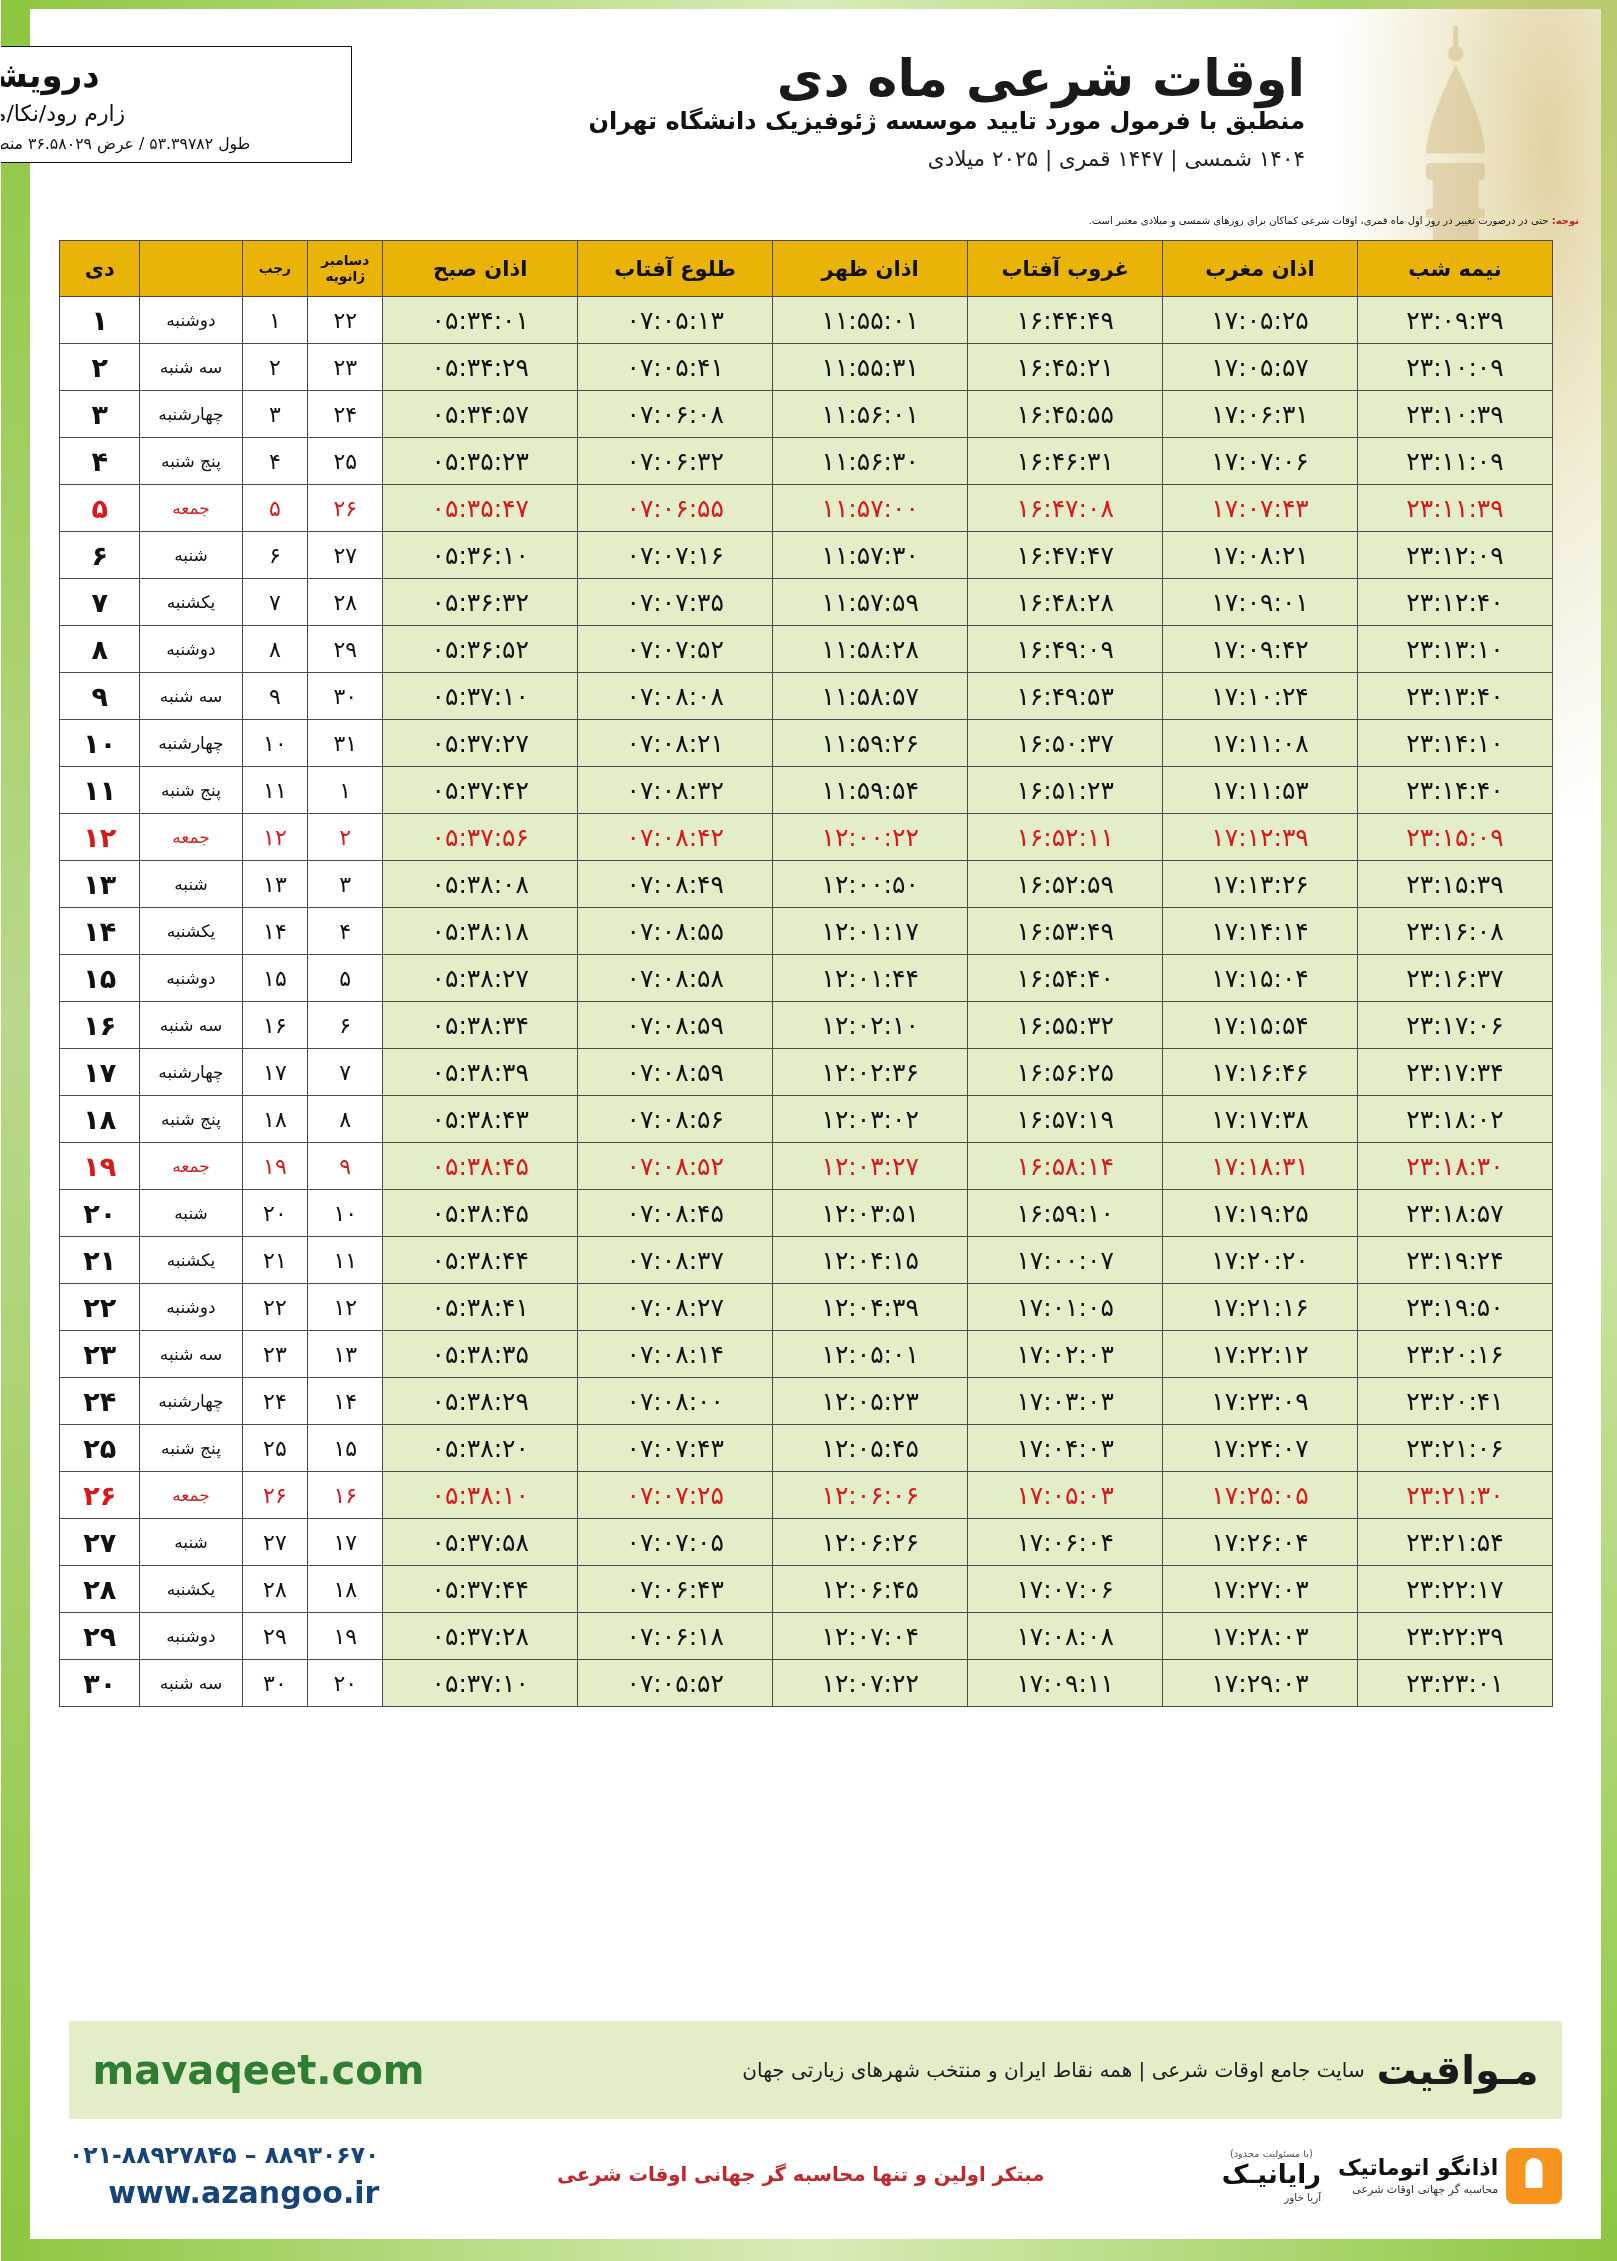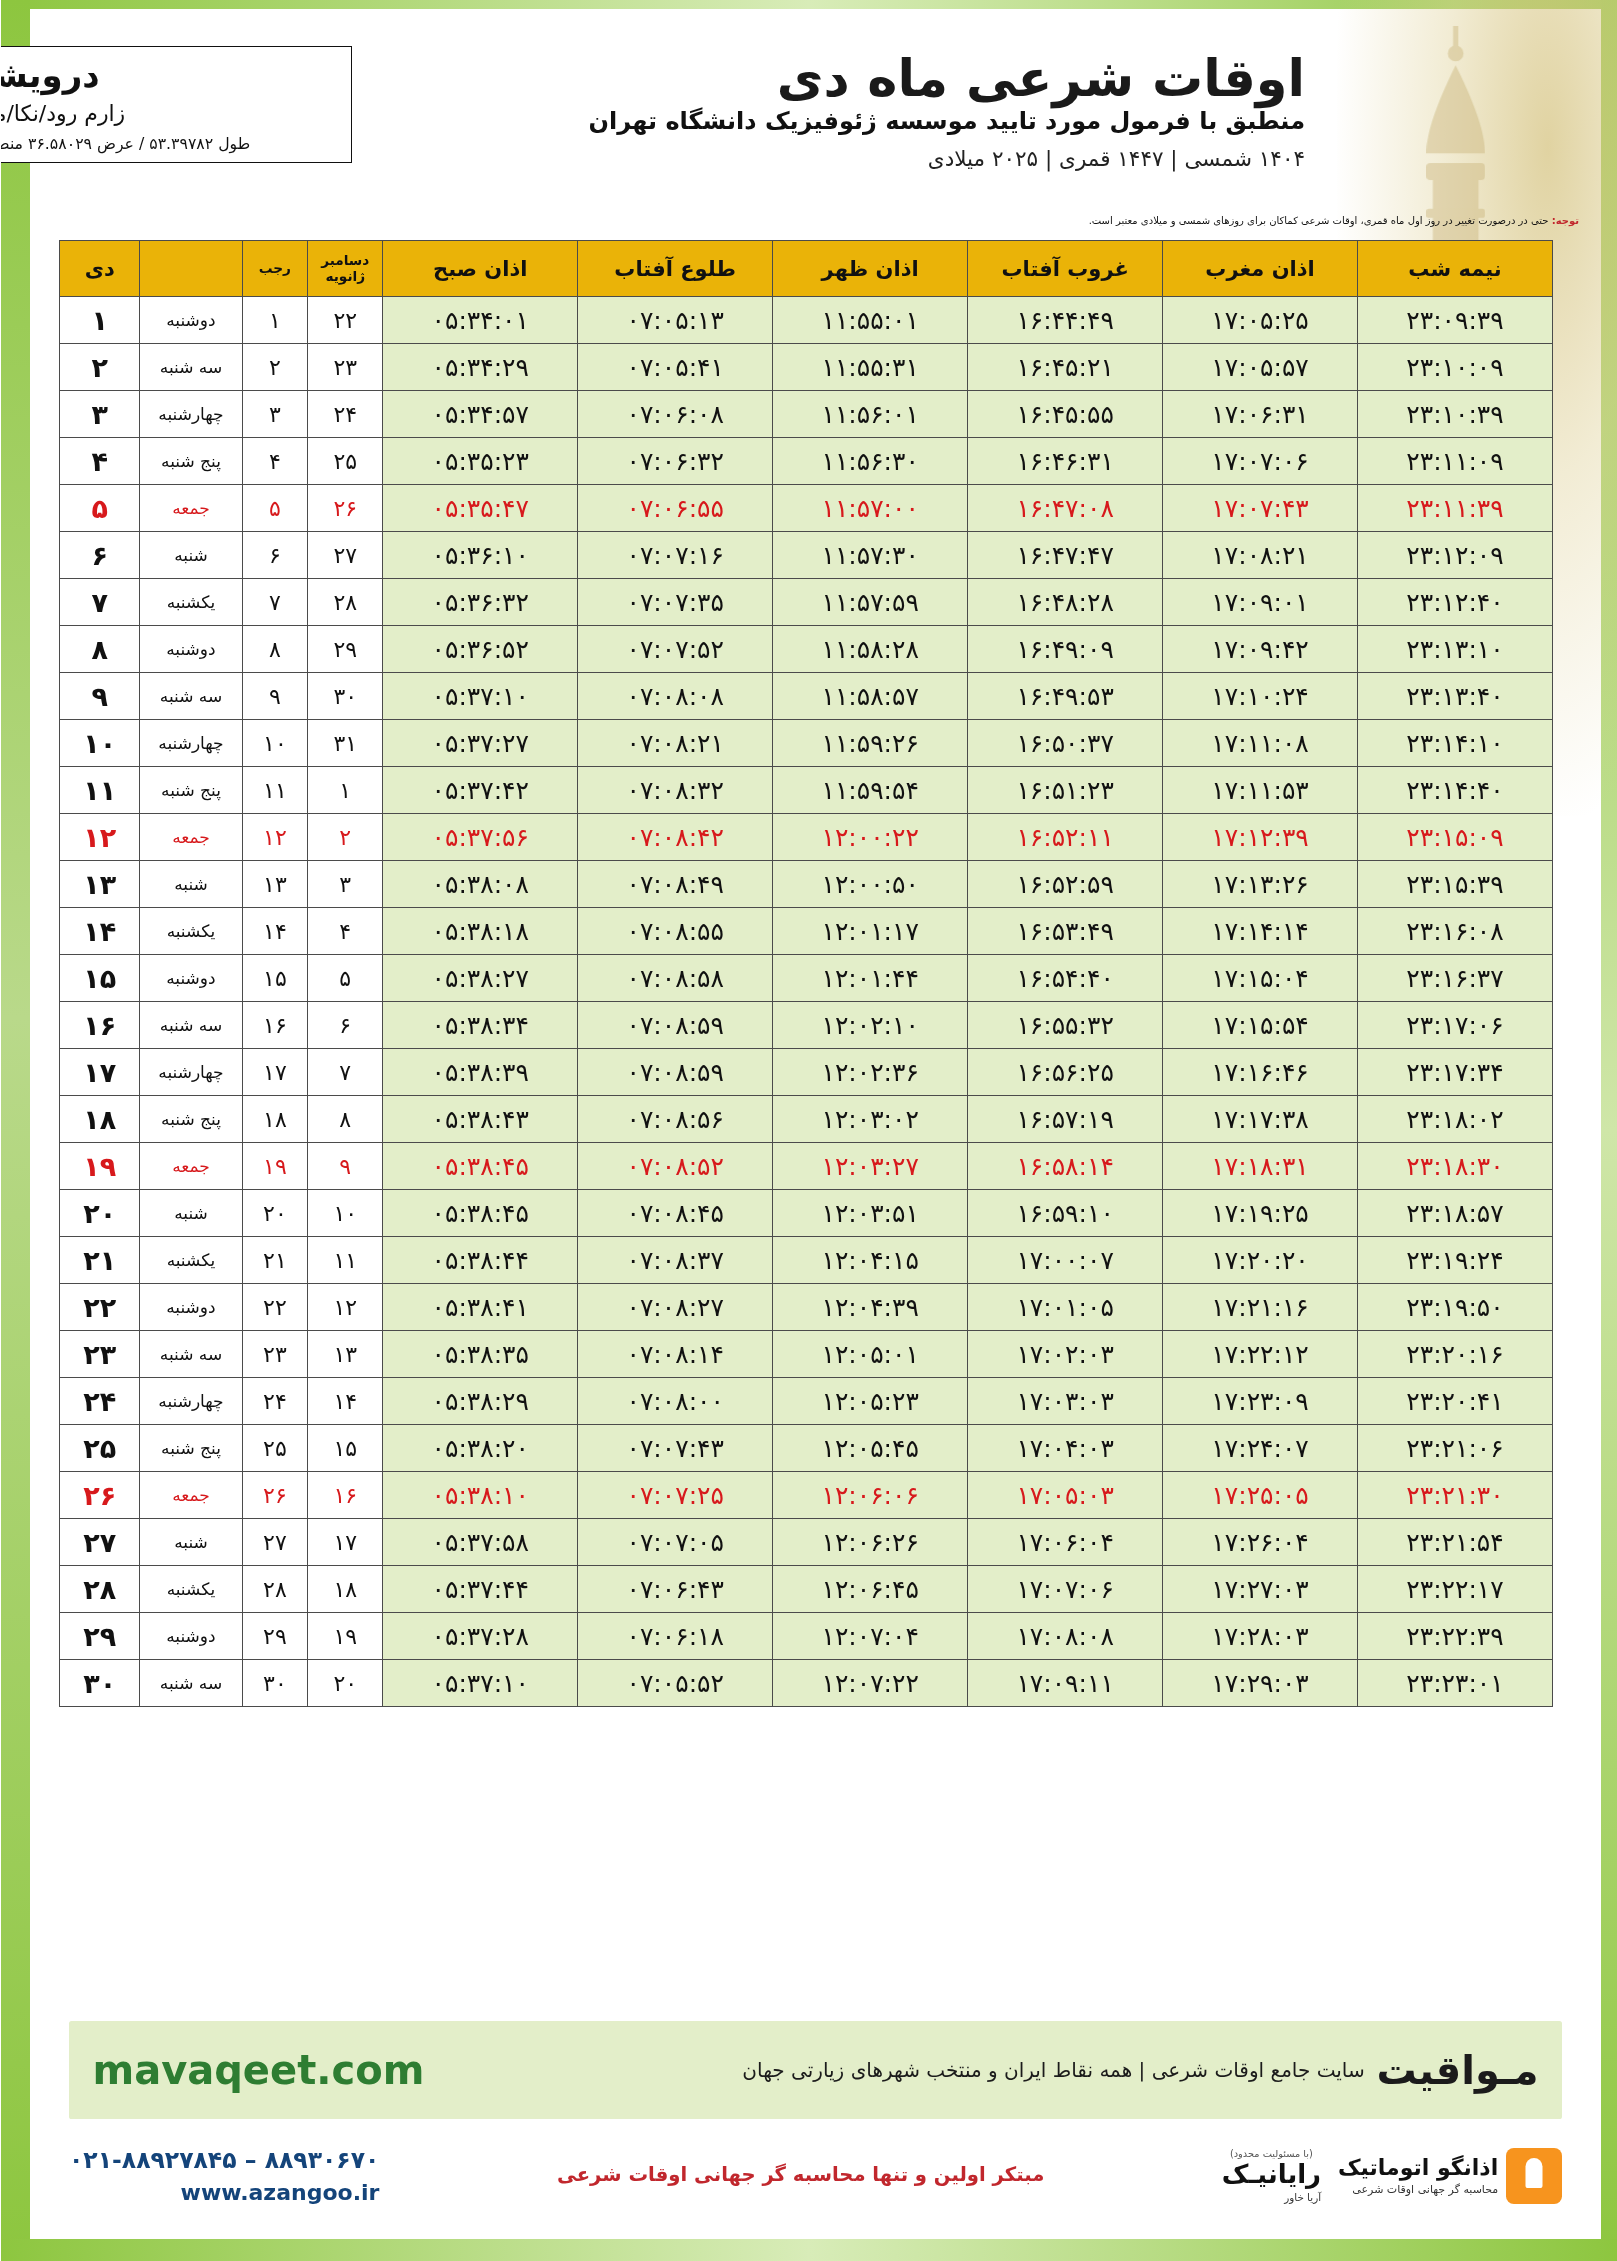--- a/index.html
+++ b/index.html
@@ -315,21 +315,21 @@
     text-align: right;
     direction: ltr;
     color: #1b4f8a;
     font-weight: bold;
   }
   .contact .phones {
     font-size: 23.5px;
     color: #14447a;
   }
   .contact .site {
-    font-size: 22px;
+    font-size: 30px;
     margin-top: 5.2px;
     color: #14447a;
   }
 </style>
 </head>
 <body>
 
 <div class="bg-top-band"></div>
 <div class="bg-left-band"></div>
 <div class="bg-right-band"></div>

